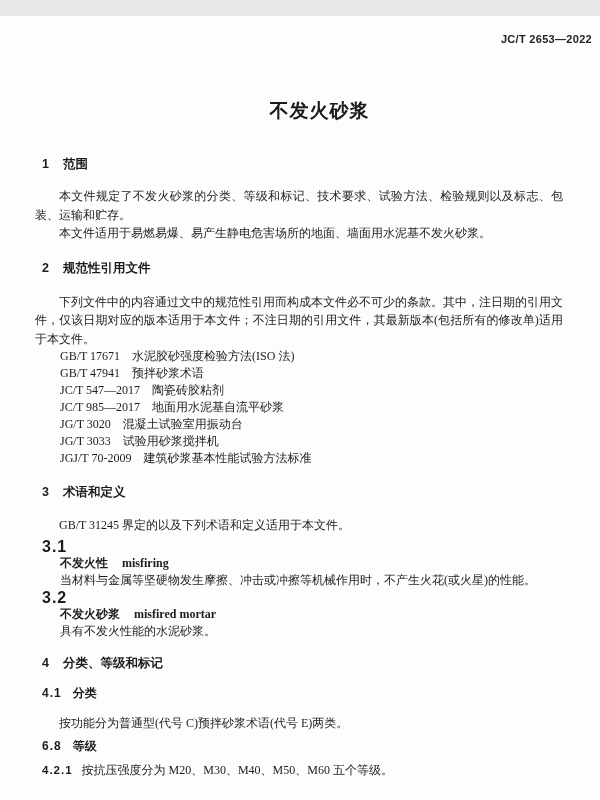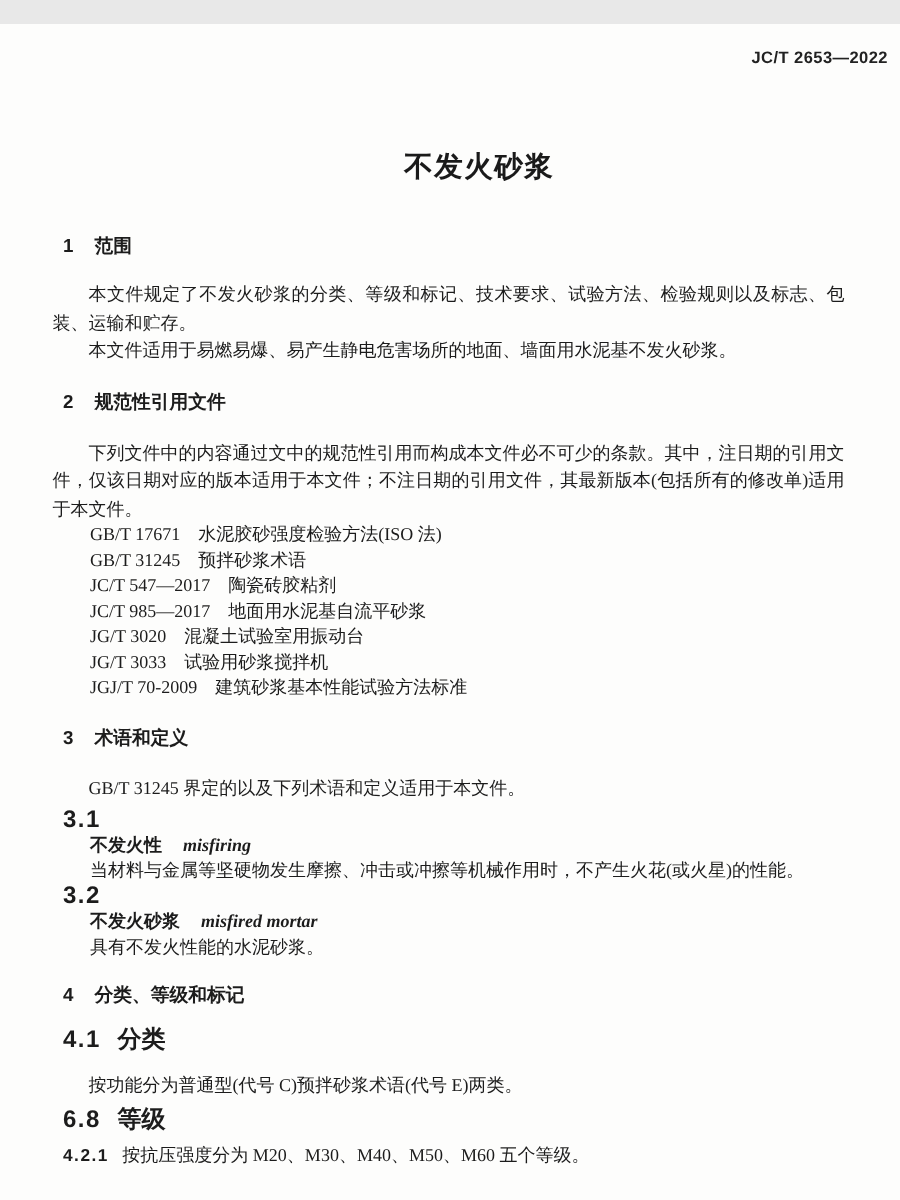--- a/index.html
+++ b/index.html
@@ -39,25 +39,25 @@
   .terms{line-height:17px;text-align:left;}
   .term-num{
     font-family:"Liberation Sans","DejaVu Sans",sans-serif;
     font-weight:bold;font-size:16px;padding-left:7px;letter-spacing:1px;
   }
   .term-line{padding-left:25px;}
   .term-zh{
     font-family:"Liberation Sans","DejaVu Sans",sans-serif;
     font-weight:bold;font-size:12px;
   }
-  .term-en{font-weight:bold;margin-left:14px;font-style:italic;}
+  .term-en{font-weight:bold;margin-left:14px;}
   .term-def{padding-left:25px;}
   .sub-heading{
     font-family:"Liberation Sans","DejaVu Sans",sans-serif;
-    font-weight:bold;font-size:16px;line-height:15px;
+    font-weight:bold;font-size:12px;line-height:15px;
     padding-left:7px;text-align:left;
   }
   .sub-heading .num{display:inline-block;margin-right:11px;letter-spacing:1px;}
   .sub-inline{padding-left:7px;text-align:left;line-height:18.5px;}
   .sub-inline .num{
     font-family:"Liberation Sans","DejaVu Sans",sans-serif;
     font-weight:bold;font-size:11.5px;letter-spacing:1px;margin-right:9px;
   }
   
   .m-c1p1{margin-top:15px;}
@@ -92,21 +92,21 @@
     </div>
     <p class="para m-c1p1">本文件规定了不发火砂浆的分类、等级和标记、技术要求、试验方法、检验规则以及标志、包装、运输和贮存。</p>
     <p class="para">本文件适用于易燃易爆、易产生静电危害场所的地面、墙面用水泥基不发火砂浆。</p>
 
     <div class="clause-heading m-c2h">
       <span class="num">2</span><span>规范性引用文件</span>
     </div>
     <p class="para m-c2intro">下列文件中的内容通过文中的规范性引用而构成本文件必不可少的条款。其中，注日期的引用文件，仅该日期对应的版本适用于本文件；不注日期的引用文件，其最新版本(包括所有的修改单)适用于本文件。</p>
     <ul class="refs">
       <li>GB/T 17671　水泥胶砂强度检验方法(ISO 法)</li>
-      <li>GB/T 31245　预拌砂浆术语</li>
+      <li>GB/T 47941　预拌砂浆术语</li>
       <li>JC/T 547—2017　陶瓷砖胶粘剂</li>
       <li>JC/T 985—2017　地面用水泥基自流平砂浆</li>
       <li>JG/T 3020　混凝土试验室用振动台</li>
       <li>JG/T 3033　试验用砂浆搅拌机</li>
       <li>JGJ/T 70-2009　建筑砂浆基本性能试验方法标准</li>
     </ul>
 
     <div class="clause-heading m-c3h">
       <span class="num">3</span><span>术语和定义</span>
     </div>

